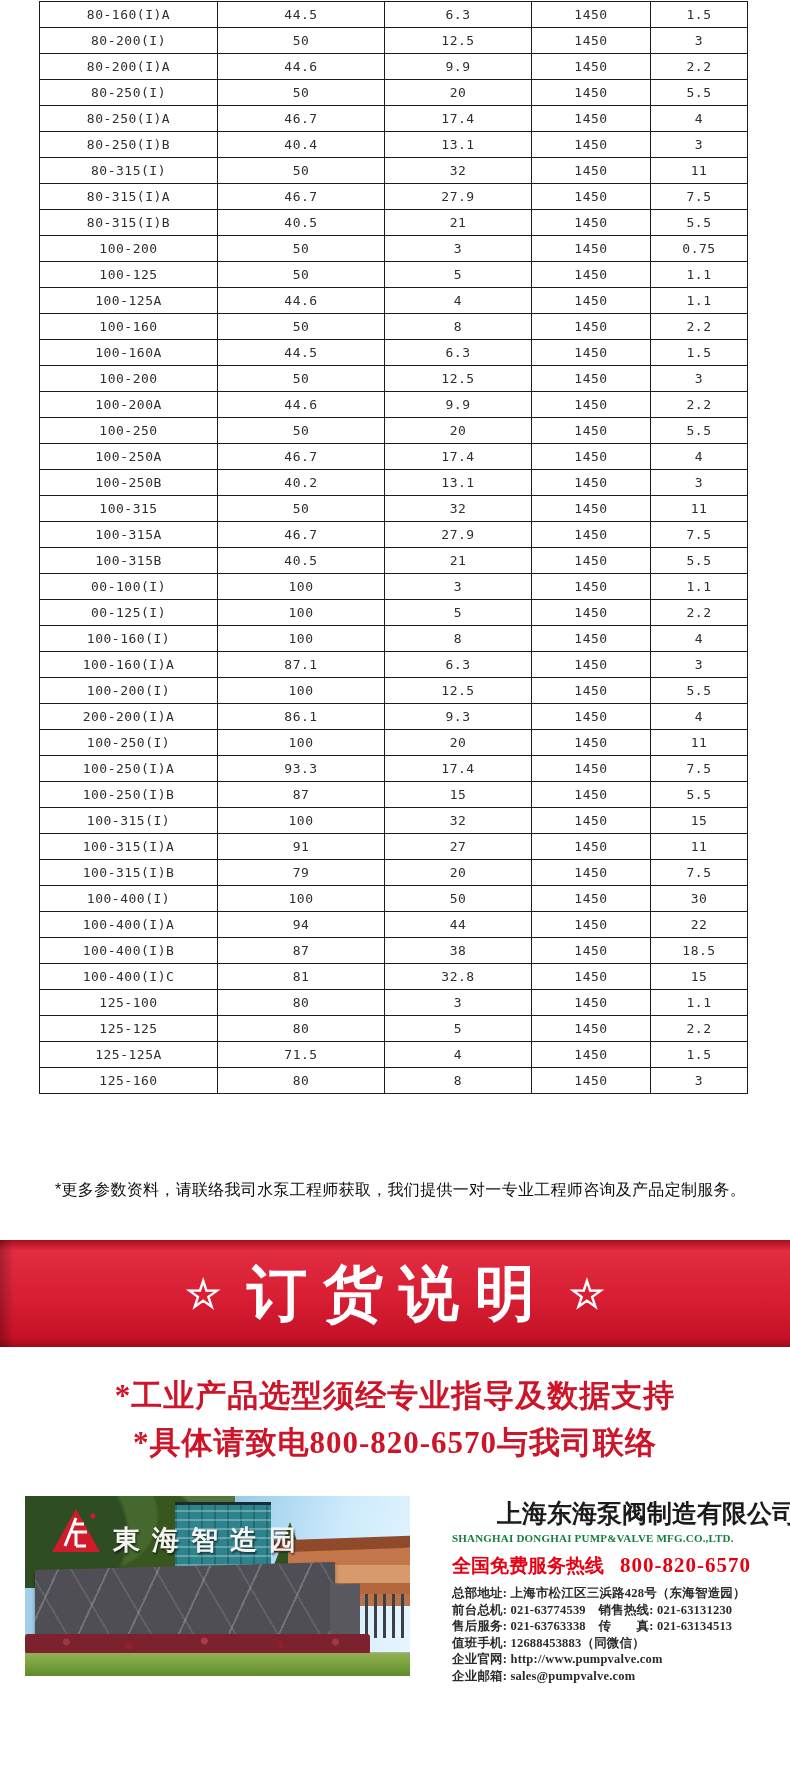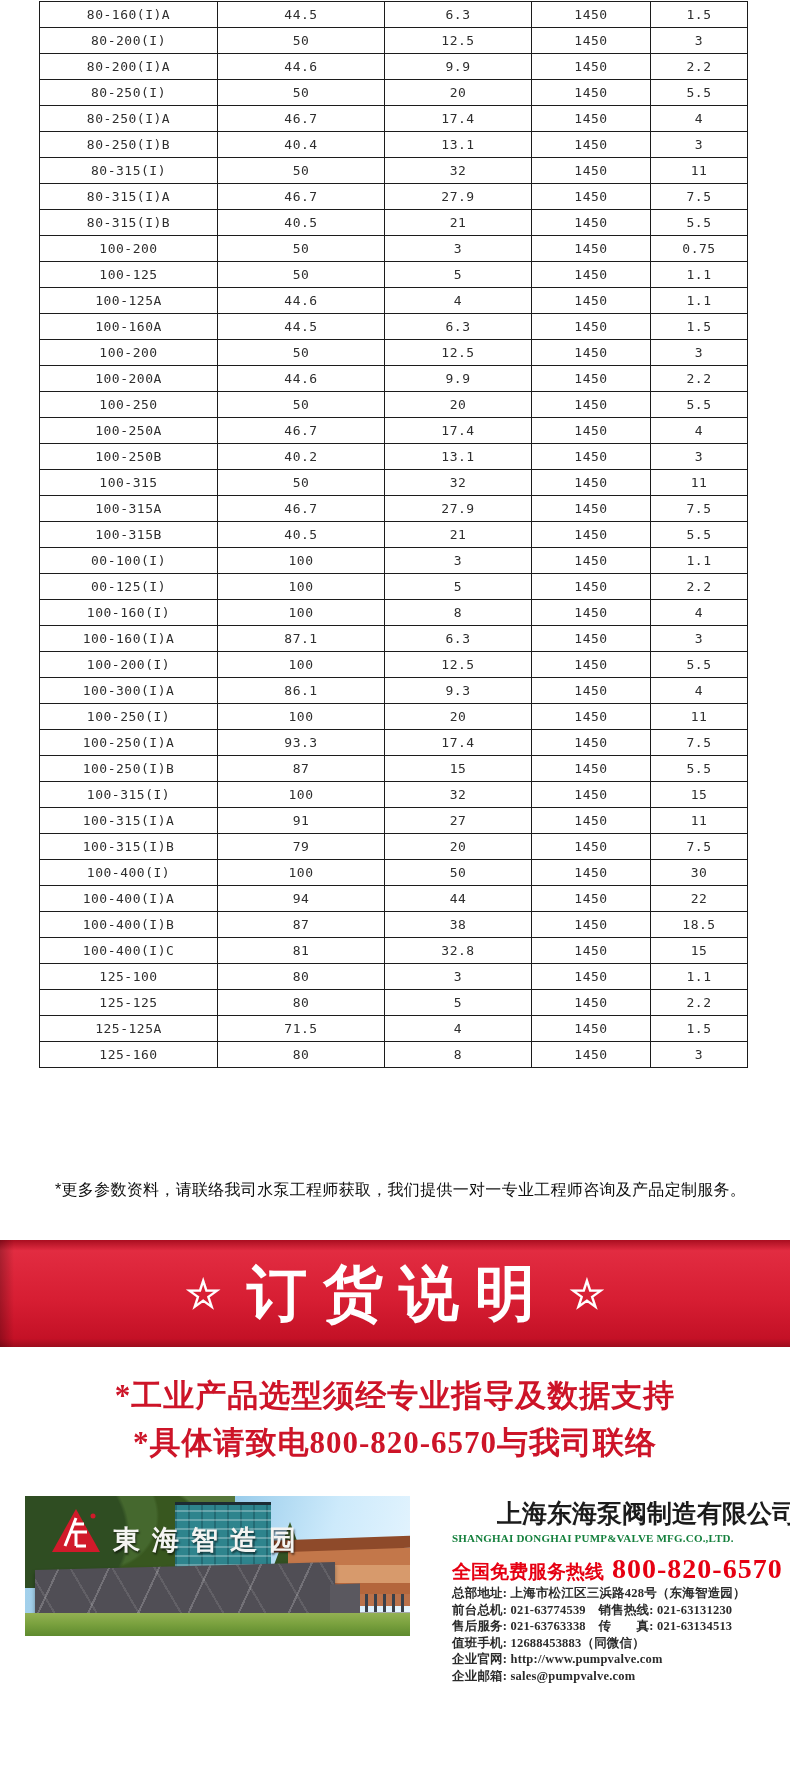--- a/index.html
+++ b/index.html
@@ -49,21 +49,21 @@
   .order-notes .line{
     font-family:"Liberation Serif",serif;font-weight:bold;
     font-size:31px;line-height:47px;color:#cd1428;letter-spacing:1px;
   }
 
   
   .footer{position:absolute;left:0;top:1496px;width:790px;height:271px;}
 
   
   .photo{
-    position:absolute;left:25px;top:0;width:385px;height:140px;overflow:hidden;
+    position:absolute;left:25px;top:0;width:385px;height:180px;overflow:hidden;
     background:linear-gradient(105deg,#a6d2ec 0%,#90c7e8 45%,#cdeafb 75%,#e8f6ff 100%);
   }
   .trees{
     position:absolute;left:-25px;top:-28px;width:235px;height:120px;
     background:
       radial-gradient(circle at 22% 55%,#2f4d22 0 38%,transparent 40%),
       radial-gradient(circle at 45% 40%,#45682e 0 34%,transparent 36%),
       radial-gradient(circle at 65% 60%,#38571f 0 30%,transparent 32%),
       radial-gradient(circle at 82% 45%,#55763a 0 26%,transparent 28%),
       radial-gradient(circle at 55% 75%,#2c481d 0 34%,transparent 36%);
@@ -138,22 +138,22 @@
     line-height:30px;white-space:nowrap;margin-left:45px;
   }
   .company-en{
     font-family:"Liberation Serif",serif;font-weight:bold;font-size:11px;
     color:#15803d;letter-spacing:0.2px;margin-top:4px;white-space:nowrap;
   }
   .hotline{
     margin-top:9px;color:#e60012;font-family:"Liberation Serif",serif;
     font-weight:bold;font-size:19px;white-space:nowrap;
   }
-  .hotline .num{font-size:28px;margin-left:8px;letter-spacing:1px;}
-  .contact{}
+  .hotline .num{font-size:21px;margin-left:16px;letter-spacing:1px;}
+  .contact{margin-top:6px;}
   .contact .cline{
     font-family:"Liberation Serif",serif;font-weight:bold;font-size:12.5px;
     color:#2b2b2b;line-height:16.5px;white-space:nowrap;letter-spacing:0.2px;
   }
 </style>
 </head>
 <body>
 
 <div class="table-wrap">
   <table class="spec">
@@ -243,20 +243,27 @@
           <td>1.1</td>
         </tr>
         <tr>
           <td>100-125A</td>
           <td>44.6</td>
           <td>4</td>
           <td>1450</td>
           <td>1.1</td>
         </tr>
         <tr>
+          <td>100-160</td>
+          <td>50</td>
+          <td>8</td>
+          <td>1450</td>
+          <td>2.2</td>
+        </tr>
+        <tr>
           <td>100-160A</td>
           <td>44.5</td>
           <td>6.3</td>
           <td>1450</td>
           <td>1.5</td>
         </tr>
         <tr>
           <td>100-200</td>
           <td>50</td>
           <td>12.5</td>
@@ -341,21 +348,21 @@
           <td>3</td>
         </tr>
         <tr>
           <td>100-200(I)</td>
           <td>100</td>
           <td>12.5</td>
           <td>1450</td>
           <td>5.5</td>
         </tr>
         <tr>
-          <td>100-300(I)A</td>
+          <td>200-200(I)A</td>
           <td>86.1</td>
           <td>9.3</td>
           <td>1450</td>
           <td>4</td>
         </tr>
         <tr>
           <td>100-250(I)</td>
           <td>100</td>
           <td>20</td>
           <td>1450</td>

